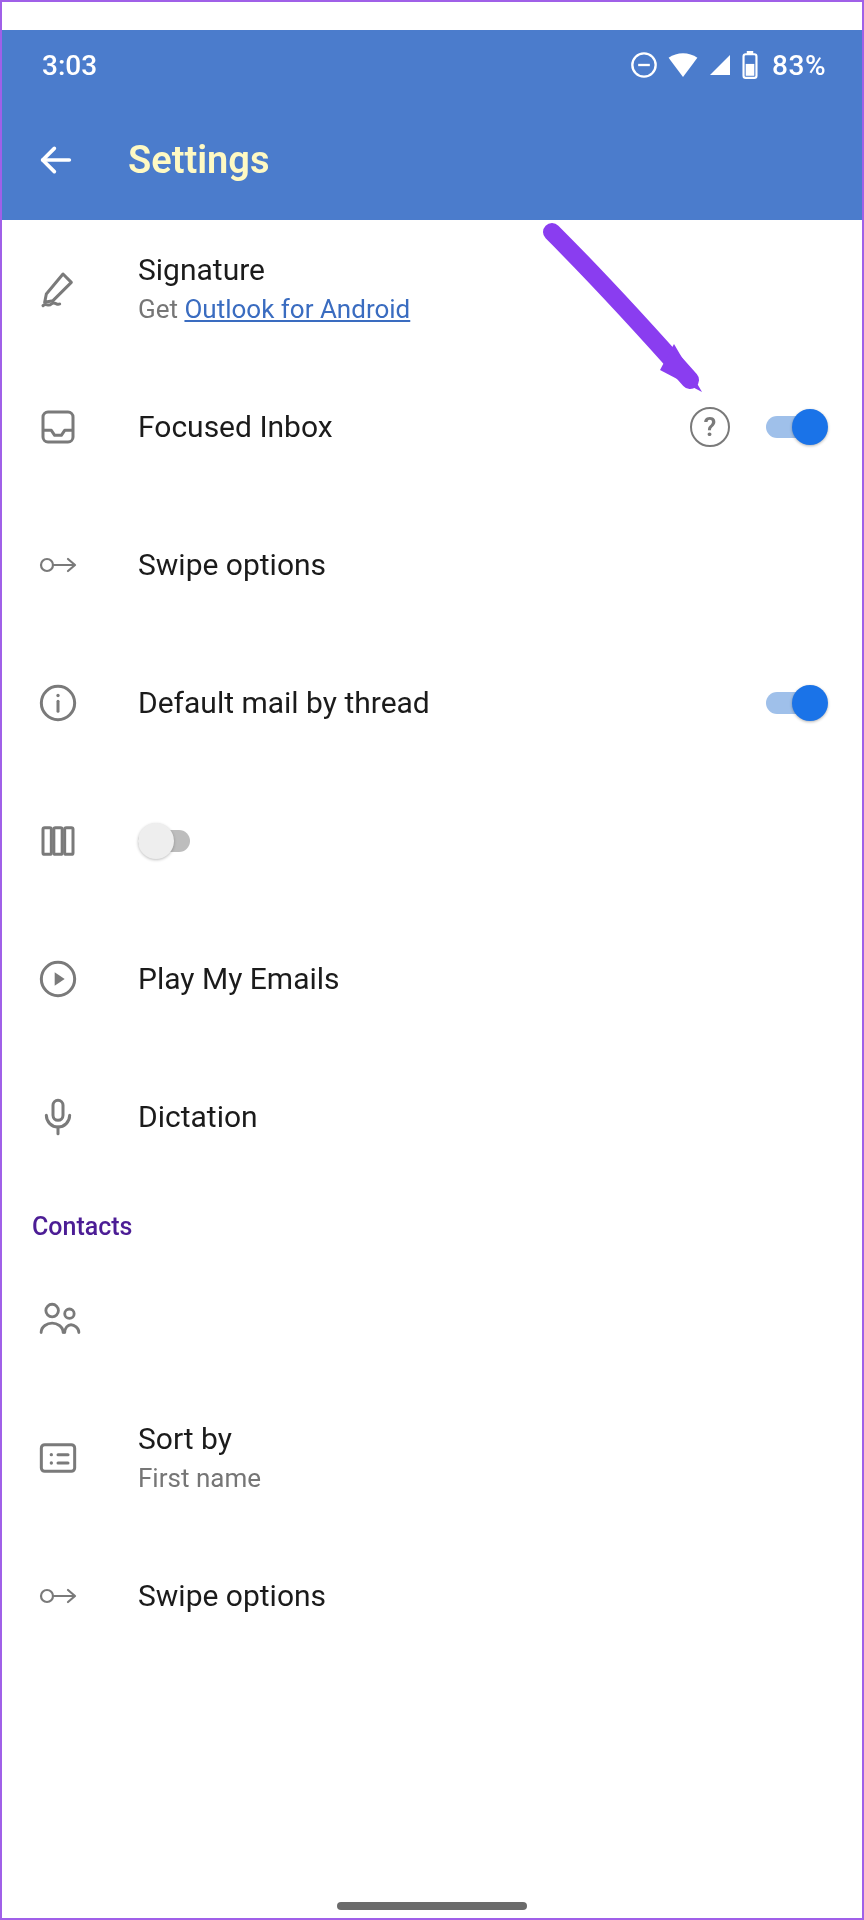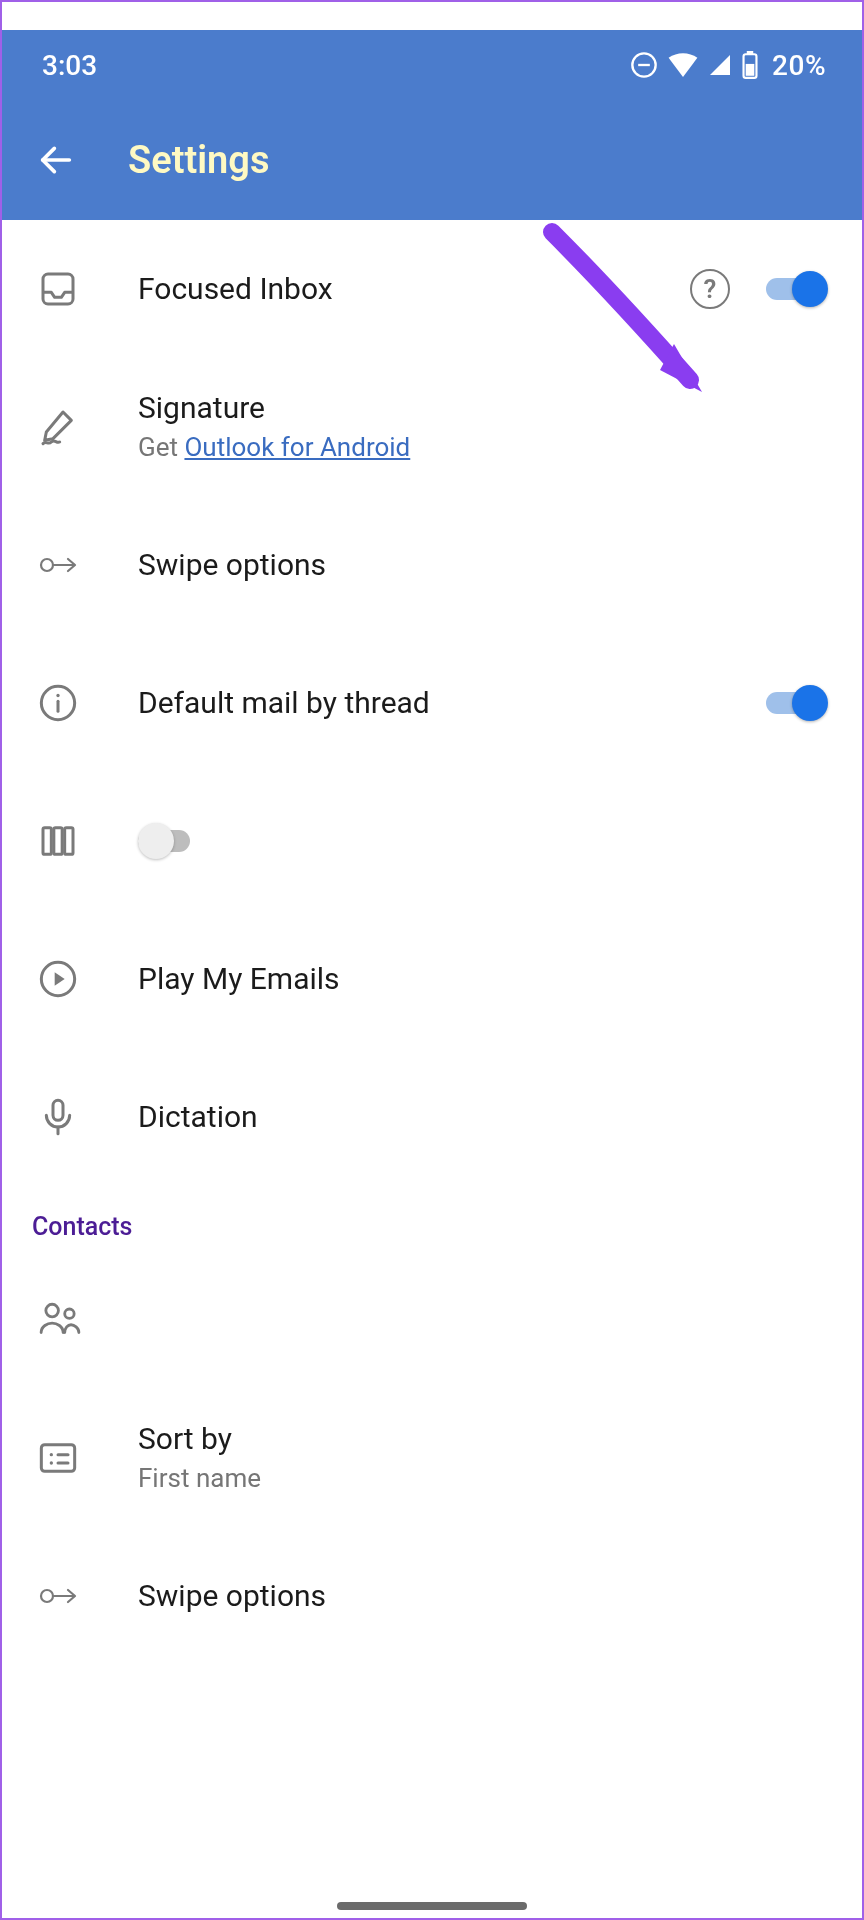--- a/index.html
+++ b/index.html
@@ -61,69 +61,69 @@
         <path d="M12 20 L24 4 C17 -1 7 -1 0 4 Z"></path>
       </svg>
     <svg width="24" height="24" viewBox="0 0 24 24" fill="#fff">
         <path d="M2 22 L22 22 L22 2 Z"></path>
       </svg>
     <svg width="16" height="28" viewBox="0 0 14 26" fill="none">
         <rect x="1" y="3" width="12" height="22" rx="2" stroke="#fff" stroke-width="2"></rect>
         <rect x="4" y="0" width="6" height="3" fill="#fff"></rect>
         <rect x="3" y="12" width="8" height="11" fill="#fff"></rect>
       </svg>
-    <span class="pct">20%</span>
+    <span class="pct">83%</span>
   </div>
 </div>
 
 <div class="app-bar">
   <div class="back-btn">
     <svg width="40" height="40" viewBox="0 0 24 24" fill="none" stroke="#fff" stroke-width="2.2" stroke-linecap="round" stroke-linejoin="round">
         <line x1="20" y1="12" x2="4" y2="12"></line>
         <polyline points="11 5 4 12 11 19"></polyline>
       </svg>
   </div>
   <div class="title">Settings</div>
 </div>
 
 <div class="content">
 
   <div class="row">
     <div class="icon-slot">
-      <svg width="40" height="40" viewBox="0 0 24 24" fill="none" stroke="#7a7a7a" stroke-width="1.8" stroke-linejoin="round">
-          <rect x="3" y="3" width="18" height="18" rx="3"></rect>
-          <path d="M3 14 L8 14 L10 17 L14 17 L16 14 L21 14"></path>
-        </svg>
-    </div>
-    <div class="text-slot">
-      <div class="primary">Focused Inbox</div>
-    </div>
-    <div class="trailing">
-      <div class="help-circle">
-          <span>?</span>
-        </div>
-      <div class="toggle on">
-          <div class="track"></div>
-          <div class="thumb"></div>
-        </div>
-    </div>
-  </div>
-
-  <div class="row">
-    <div class="icon-slot">
       <svg width="40" height="40" viewBox="0 0 24 24" fill="none" stroke="#7a7a7a" stroke-width="1.8" stroke-linecap="round" stroke-linejoin="round">
           <path d="M15 3 L20 8 L9 19 L4 20 L5 15 Z"></path>
           <path d="M3 22 C5 20 6 23 8 21 C10 19 11 22 13 21"></path>
         </svg>
     </div>
     <div class="text-slot">
       <div class="primary">Signature</div>
       <div class="secondary link-line">
         <span>Get </span><span class="link">Outlook for Android</span>
       </div>
+    </div>
+  </div>
+
+  <div class="row">
+    <div class="icon-slot">
+      <svg width="40" height="40" viewBox="0 0 24 24" fill="none" stroke="#7a7a7a" stroke-width="1.8" stroke-linejoin="round">
+          <rect x="3" y="3" width="18" height="18" rx="3"></rect>
+          <path d="M3 14 L8 14 L10 17 L14 17 L16 14 L21 14"></path>
+        </svg>
+    </div>
+    <div class="text-slot">
+      <div class="primary">Focused Inbox</div>
+    </div>
+    <div class="trailing">
+      <div class="help-circle">
+          <span>?</span>
+        </div>
+      <div class="toggle on">
+          <div class="track"></div>
+          <div class="thumb"></div>
+        </div>
     </div>
   </div>
 
   <div class="row">
     <div class="icon-slot">
       <svg width="44" height="28" viewBox="0 0 44 28" fill="none" stroke="#7a7a7a" stroke-width="2.2" stroke-linecap="round" stroke-linejoin="round">
           <circle cx="9" cy="14" r="6"></circle>
           <line x1="15" y1="14" x2="36" y2="14"></line>
           <polyline points="30 8 37 14 30 20"></polyline>
         </svg>

